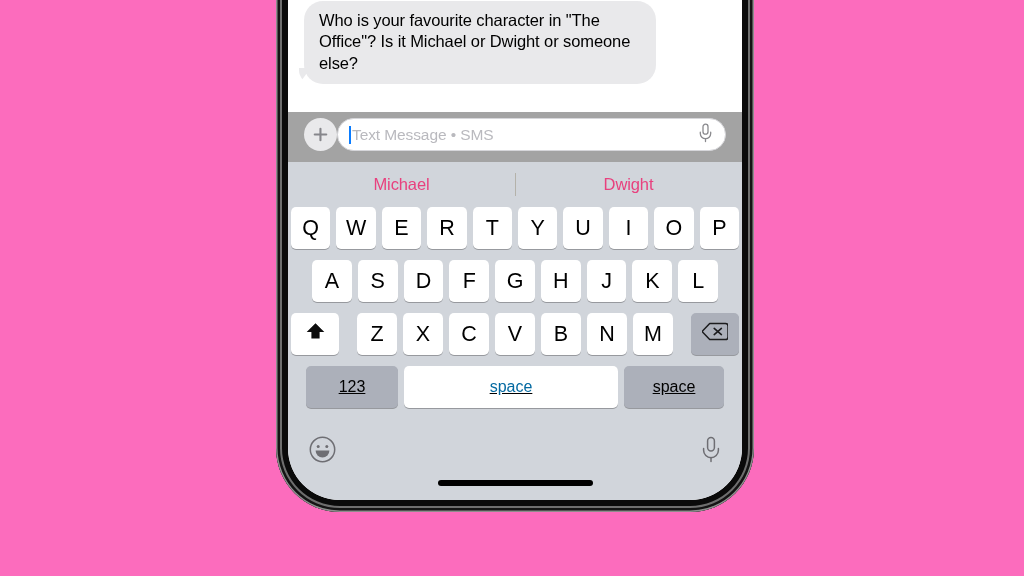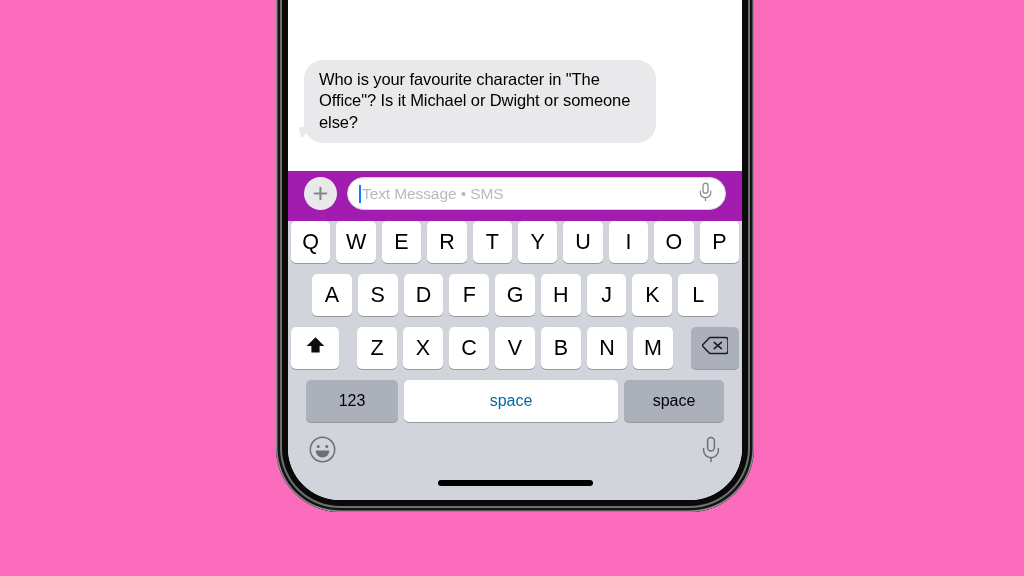--- a/index.html
+++ b/index.html
@@ -81,22 +81,21 @@
     border-bottom-right-radius: 14px;
     clip-path: polygon(28% 0%, 100% 100%, 100% 0%);
     transform: scaleX(-1);
   }
 
   
   #input-bar {
     display: flex;
     align-items: center;
     padding: 6px 16px 11px 16px;
-    background: #a21caf;
-    gap: 10px;
+    background: #a3a3a3;
   }
   #plus-button {
     flex: 0 0 auto;
     width: 33px;
     height: 33px;
     border-radius: 50%;
     background: #E9E9EB;
     display: flex;
     align-items: center;
     justify-content: center;
@@ -172,21 +171,21 @@
   .kb-row {
     display: flex;
     justify-content: center;
     align-items: center;
     margin-bottom: 11px;
     gap: 6px;
   }
   #kb-row-1 { padding: 0 0px; }
   #kb-row-2 { padding: 0 21px; }
   #kb-row-3 { padding: 0 0px; }
-  #kb-row-4 { margin-bottom: 2px; padding: 0 15px; }
+  #kb-row-4 { margin-bottom: 16px; padding: 0 15px; text-decoration: underline; }
 
   .key {
     background: #FFFFFF;
     border-radius: 5px;
     height: 42px;
     display: flex;
     align-items: center;
     justify-content: center;
     font-size: 22px;
     color: #000000;
@@ -278,20 +277,33 @@
         <span id="field-mic">
           <svg width="15" height="20" viewBox="0 0 15 20">
             <rect x="5" y="1.2" width="5" height="10" rx="2.5" fill="none" stroke="#8A8A8E" stroke-width="1.3"></rect>
             <path d="M2.3 9.2 v1.3 a5.2 5.2 0 0 0 10.4 0 v-1.3" fill="none" stroke="#8A8A8E" stroke-width="1.3" stroke-linecap="round"></path>
             <line x1="7.5" y1="16" x2="7.5" y2="18.6" stroke="#8A8A8E" stroke-width="1.3" stroke-linecap="round"></line>
           </svg>
         </span>
       </div>
     </div>
 
+    <div id="suggestion-bar">
+      <div id="suggestion-divider"></div>
+
+      <div class="suggestion-slot">
+
+        <span class="suggestion-word">Michael</span>
+      </div>
+
+      <div class="suggestion-slot">
+        <span class="suggestion-word">Dwight</span>
+
+      </div>
+    </div>
 
     <div id="keyboard">
 
       <div class="kb-row" id="kb-row-1">
         <div class="key key-letter">Q</div>
         <div class="key key-letter">W</div>
         <div class="key key-letter">E</div>
         <div class="key key-letter">R</div>
         <div class="key key-letter">T</div>
         <div class="key key-letter">Y</div>

